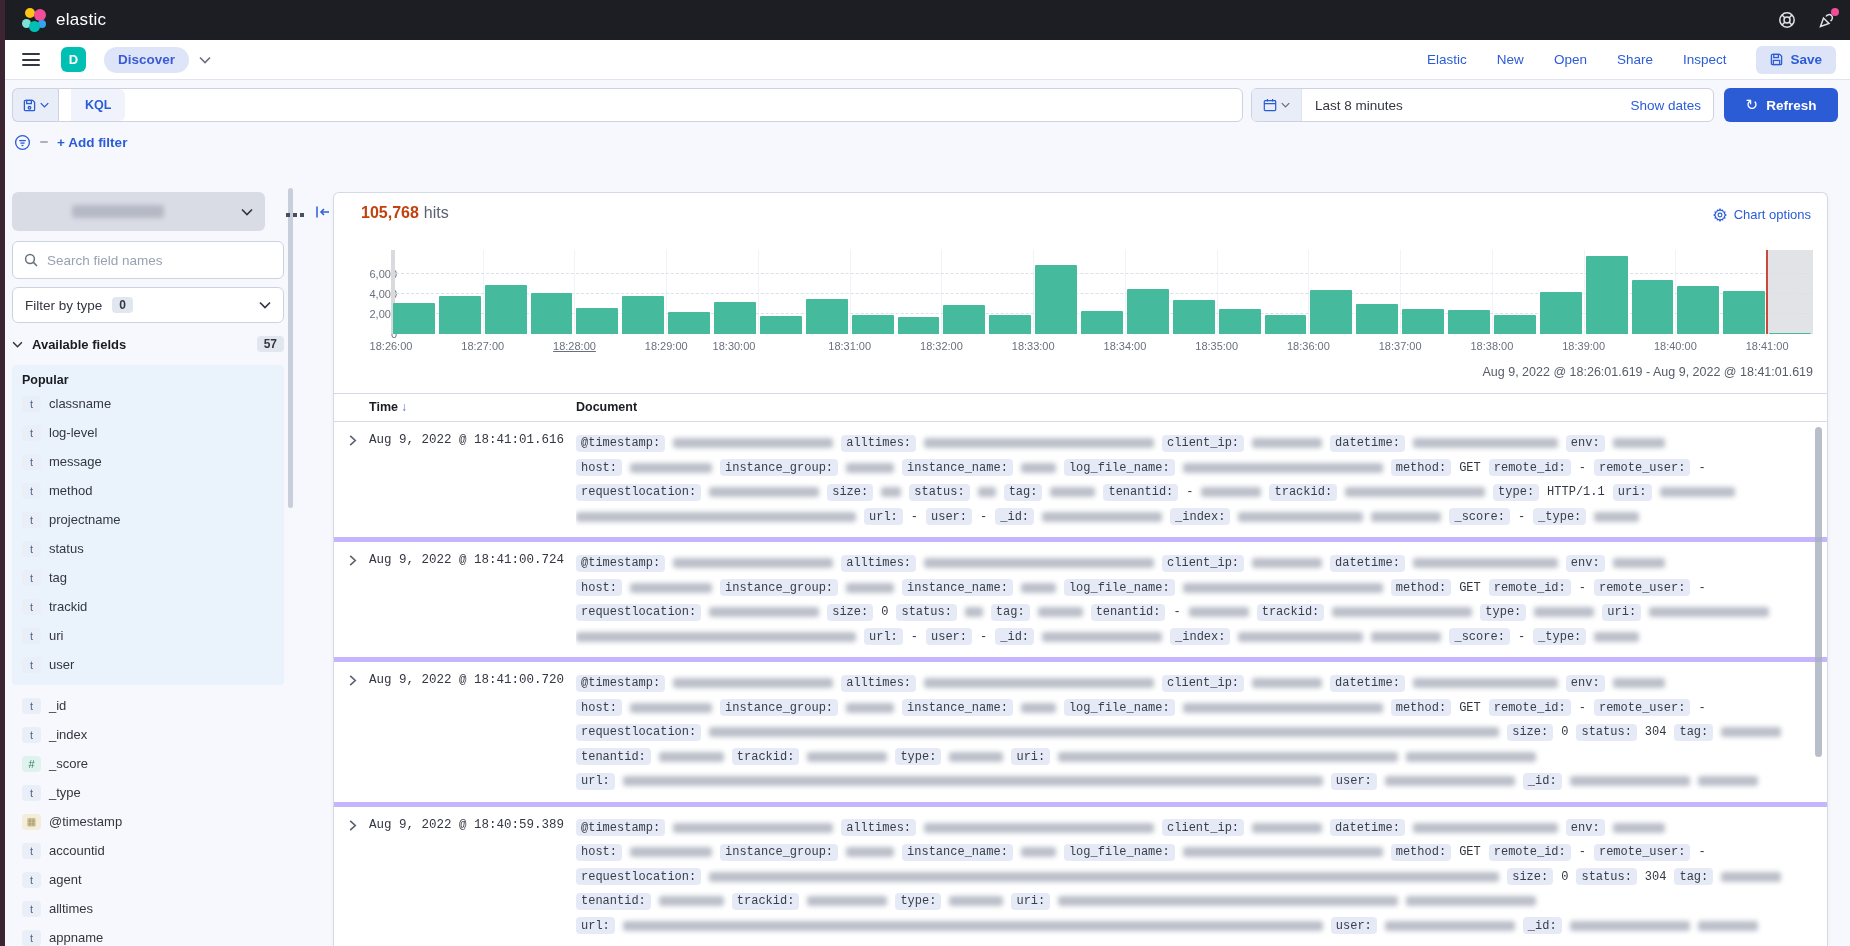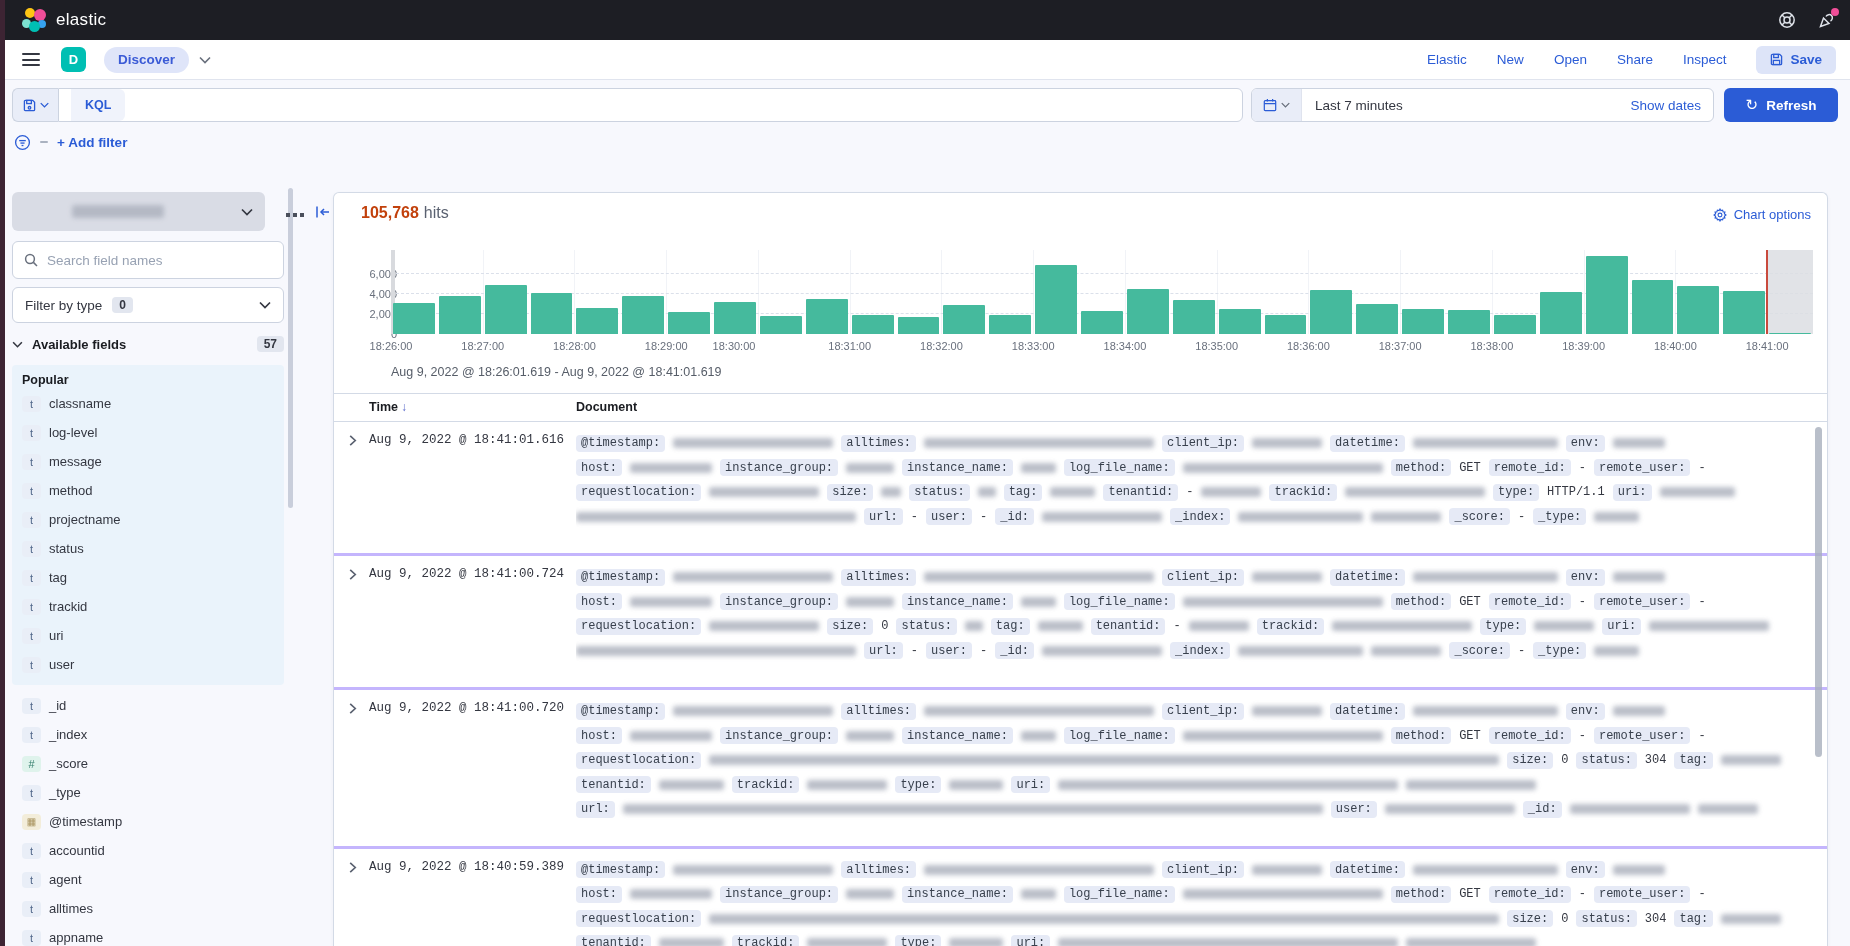--- a/index.html
+++ b/index.html
@@ -93,29 +93,29 @@
   .chart-wrap { position:absolute; left:0; top:44px; width:100%; height:150px; }
   .plot { position:absolute; left:57px; top:13px; width:1422px; height:84px; }
   .hgrid { position:absolute; left:0; right:0; height:0; border-top:1px dashed #dbe0ea; }
   .vgrid { position:absolute; top:0; bottom:0; width:1px; background:#f1f3f7; }
   .bar { position:absolute; bottom:0; background:#45ba9d; border-radius:1px 1px 0 0; cursor:crosshair; }
   .partial-strip { position:absolute; left:0; top:0; bottom:0; width:4px; background:#d8dade; }
   .cur-band { position:absolute; top:0; bottom:0; background:#dcdee3; opacity:.85; }
   .cur-line { position:absolute; top:0; bottom:0; width:2px; background:#c94a3d; z-index:2; }
   .ylab { position:absolute; right:1430px; font-size:11px; color:#69707d; transform:translateY(-50%); white-space:nowrap; }
   .xlab { position:absolute; top:103px; font-size:11px; color:#69707d; transform:translateX(-50%); white-space:nowrap; }
-  .cap { position:absolute; left:57px; width:1422px; top:128px; text-align:left; font-size:12.5px; color:#565d68; }
+  .cap { position:absolute; left:57px; width:1422px; top:128px; text-align:right; font-size:12.5px; color:#565d68; }
 
   .thead { position:absolute; left:0; right:0; top:200px; height:29px; border-top:1px solid #d3dae6; border-bottom:1px solid #d3dae6; }
   .th-time { position:absolute; left:35px; top:6px; font-size:12.5px; font-weight:bold; color:#1a1c21; cursor:pointer;text-align:center; }
   .th-doc  { position:absolute; left:242px; top:6px; font-size:12.5px; font-weight:bold; color:#1a1c21; }
   .sortarrow { color:#5a6acb; font-weight:normal; margin-left:3px; font-size:12px; }
 
   .tbody { position:absolute; left:0; right:0; top:229px; bottom:0; overflow:hidden; }
-  .trow { position:relative; border-bottom:3px solid #c4b5fd; padding:9px 0 24px; }
+  .trow { position:relative; border-bottom:5px solid #c4b5fd; padding:9px 0 8px; }
   .trow .exp { position:absolute; left:13px; top:13px; cursor:pointer; }
   .trow .time { position:absolute; left:35px; top:11px; font-family:"Liberation Mono", monospace; font-size:12.5px; color:#343741; white-space:nowrap; }
   .doc { margin-left:242px; margin-right:28px; }
   .doc-line { height:24.5px; display:flex; align-items:center; gap:8px; white-space:nowrap; overflow:hidden; }
   .chip { background:#e6eaf6; border-radius:4px; padding:1.5px 5px; font-family:"Liberation Mono", monospace; font-size:12px; color:#38404d; flex:none; }
   .val { font-family:"Liberation Mono", monospace; font-size:12px; color:#343741; flex:none; }
   .blurblob { display:inline-block; height:10px; border-radius:3px; background:#aeb3bf; filter:blur(2.6px); opacity:.85; flex:none; }
   .tbl-scroll { position:absolute; right:5px; top:234px; width:7px; height:330px; background:#a8afbd; border-radius:4px; opacity:.8; cursor:grab; z-index:12; }
 </style>
 </head>
@@ -212,21 +212,21 @@
             <line x1="5" y1="1.2" x2="5" y2="4"></line>
             <line x1="11" y1="1.2" x2="11" y2="4"></line>
           </svg>
         </span>
       <span>
           <svg width="9" height="6" viewBox="0 0 12 8" fill="none" stroke="#69707d" stroke-width="1.8">
             <polyline points="1,1.5 6,6.5 11,1.5"></polyline>
           </svg>
         </span>
     </span>
-    <span class="d-range">Last 7 minutes</span>
+    <span class="d-range">Last 8 minutes</span>
     <span class="d-show">Show dates</span>
   </div>
   <button class="refresh-btn">
     <span class="rico">↻</span>
     <span>Refresh</span>
   </button>
 </div>
 
 <div class="frow">
   <span>
@@ -450,21 +450,21 @@
         <div class="bar" style="left: 1194.65px; width: 41.871px; height: 78px; background: rgb(69, 186, 157);"></div>
         <div class="bar" style="left: 1240.52px; width: 41.871px; height: 54px; background: rgb(69, 186, 157);"></div>
         <div class="bar" style="left: 1286.39px; width: 41.871px; height: 48px; background: rgb(69, 186, 157);"></div>
         <div class="bar" style="left: 1332.26px; width: 41.871px; height: 43px; background: rgb(69, 186, 157);"></div>
         <div class="bar" style="left: 1378.13px; width: 41.871px; height: 1.5px; background: rgb(69, 186, 157); z-index: 3;"></div>
         <div class="cur-line" style="left: 1375.13px; background: rgb(201, 74, 61);"></div>
       </div>
     <div id="xlabels">
         <span class="xlab" style="left: 57px;">18:26:00</span>
         <span class="xlab" style="left: 148.742px;">18:27:00</span>
-        <span class="xlab" style="left: 240.484px;">18:28:00</span>
+        <span class="xlab" style="left: 240.484px; text-decoration: underline;">18:28:00</span>
         <span class="xlab" style="left: 332.226px;">18:29:00</span>
         <span class="xlab" style="left: 400px;">18:30:00</span>
         <span class="xlab" style="left: 515.71px;">18:31:00</span>
         <span class="xlab" style="left: 607.452px;">18:32:00</span>
         <span class="xlab" style="left: 699.194px;">18:33:00</span>
         <span class="xlab" style="left: 790.935px;">18:34:00</span>
         <span class="xlab" style="left: 882.677px;">18:35:00</span>
         <span class="xlab" style="left: 974.419px;">18:36:00</span>
         <span class="xlab" style="left: 1066.16px;">18:37:00</span>
         <span class="xlab" style="left: 1157.9px;">18:38:00</span>

